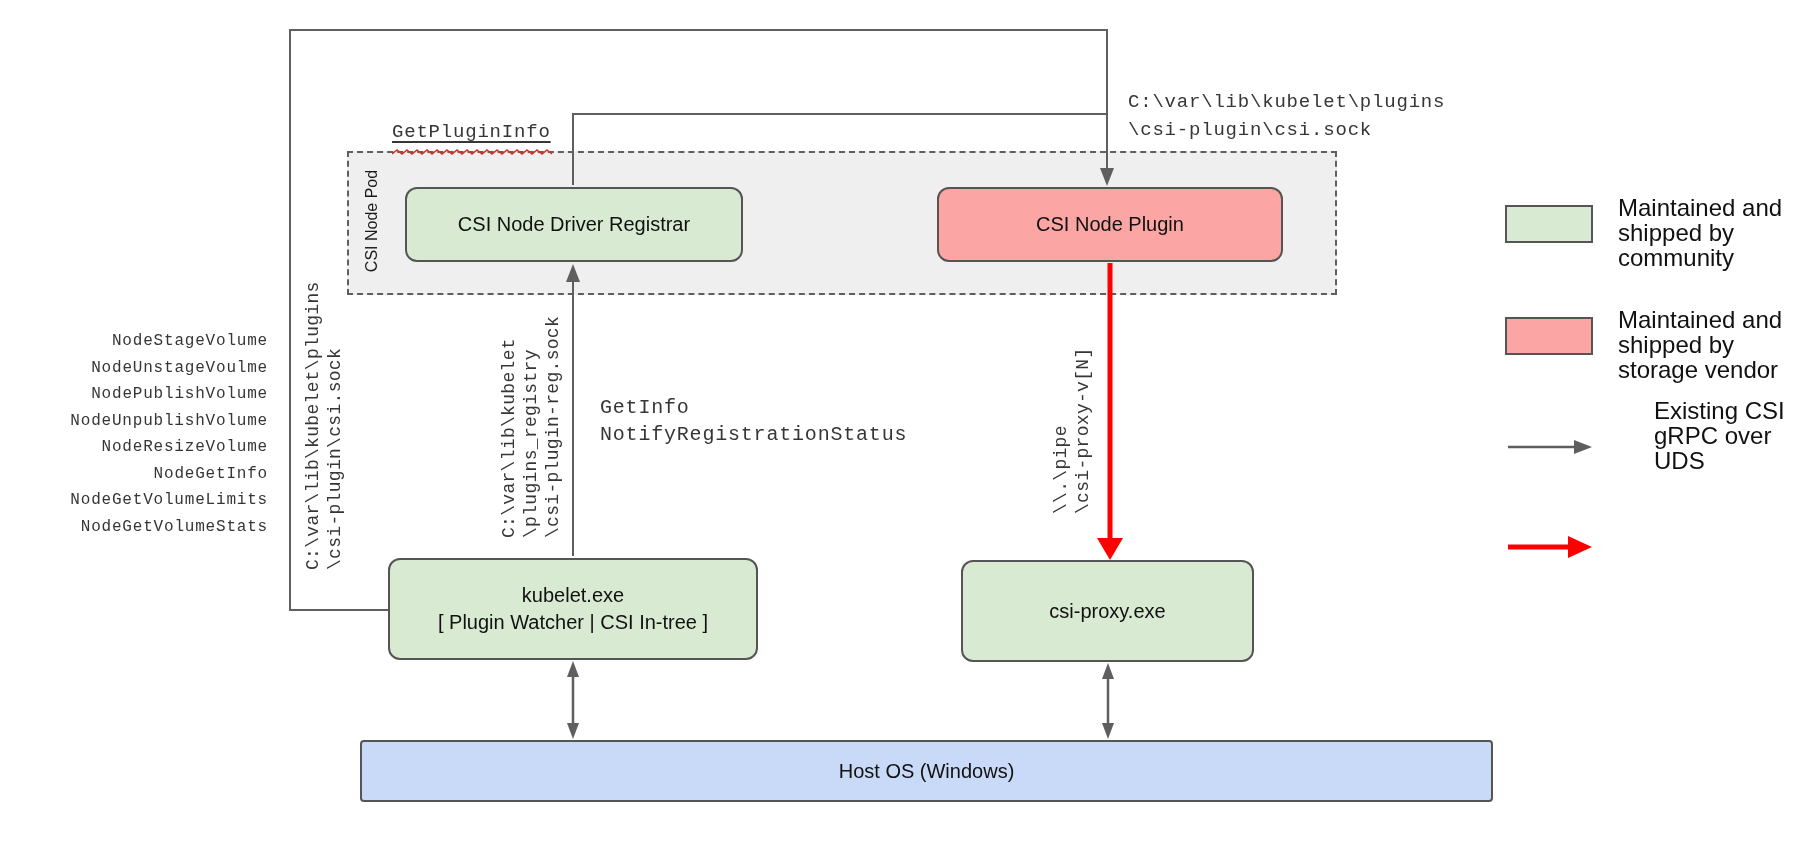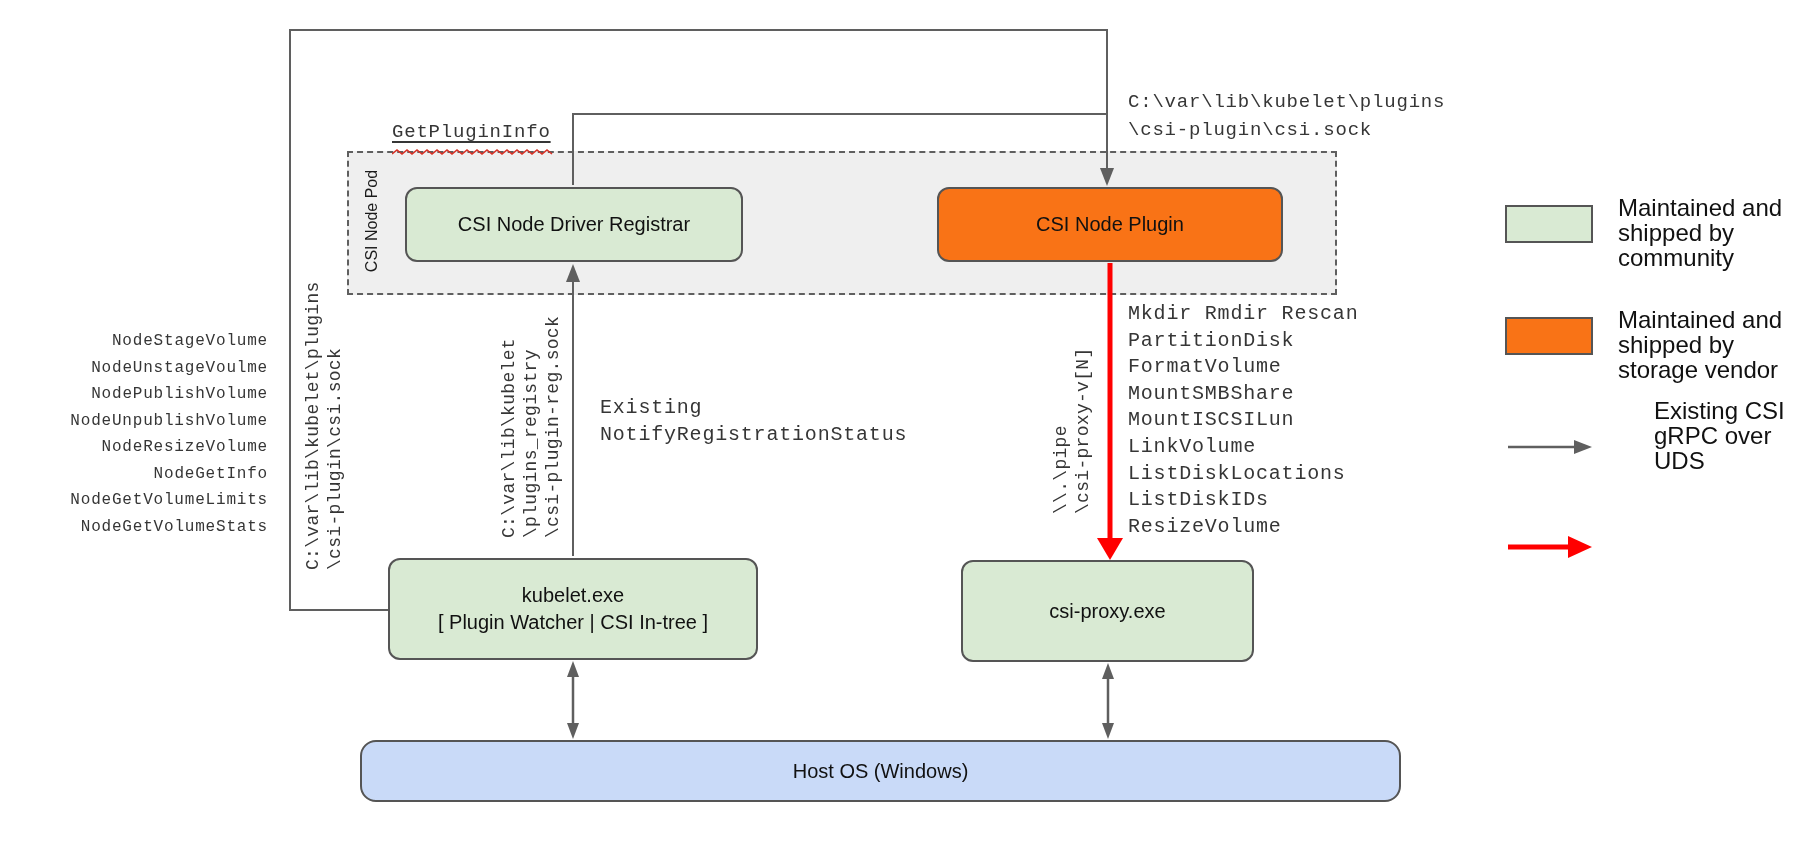--- a/index.html
+++ b/index.html
@@ -6,21 +6,21 @@
   #canvas{position:relative;width:1818px;height:842px;background:#ffffff;overflow:hidden;
           font-family:"Liberation Sans",sans-serif;}
   .abs{position:absolute;}
   .mono{font-family:"Liberation Mono","DejaVu Sans Mono",monospace;color:#363636;letter-spacing:.8px;}
   .mono-sm{font-family:"Liberation Mono","DejaVu Sans Mono",monospace;color:#363636;letter-spacing:.3px;}
   .pre{white-space:pre-line;}
   .box{position:absolute;box-sizing:border-box;border:2px solid #555;border-radius:12px;
        display:flex;align-items:center;justify-content:center;text-align:center;
        font-family:"Liberation Sans",sans-serif;font-size:20px;color:#111;z-index:3;}
   .green{background:#d9ead3;}
-  .yellow{background:#f97316;}
+  .yellow{background:#fca5a5;}
   .blue{background:#c9daf8;}
   #pod{position:absolute;left:347px;top:151px;width:990px;height:144px;box-sizing:border-box;
        background:#efefef;border:2px dashed #5f5f5f;z-index:1;}
   .rot{transform:rotate(-90deg);transform-origin:center center;line-height:22px;font-size:18px;z-index:4;}
   svg.overlay{position:absolute;left:0;top:0;z-index:2;pointer-events:none;}
   .label{z-index:4;}
   .legend-text{font-size:24px;line-height:25px;color:#111;white-space:pre-line;z-index:4;}
   .swatch{position:absolute;width:88px;height:38px;box-sizing:border-box;border:2px solid #555;z-index:3;}
   #gpi{font-size:19px;text-decoration:underline;text-decoration-thickness:1.5px;text-underline-offset:4px;}
 </style>
@@ -77,21 +77,21 @@
 
   <div class="box green" style="left:961px;top:560px;width:293px;height:102px;">
     <span>csi-proxy.exe</span>
   </div>
 
   <div class="box green pre" style="left:388px;top:558px;width:370px;height:102px;line-height:27px;">
     <span class="pre">kubelet.exe
 [ Plugin Watcher | CSI In-tree ]</span>
   </div>
 
-  <div class="box blue" style="left:360px;top:740px;width:1041px;height:62px;border-radius:16px;">
+  <div class="box blue" style="left:360px;top:740px;width:1133px;height:62px;border-radius:4px;">
     <span>Host OS (Windows)</span>
   </div>
 
   <div class="abs rot label" style="left:316px;top:211px;width:112px;height:20px;font-size:16px;line-height:20px;color:#1a1a1a;text-align:center;">CSI Node Pod</div>
 
   <div class="abs mono label" id="gpi" style="left:392px;top:121px;width:180px;">
     <span>GetPluginInfo</span>
     <svg width="168" height="8" style="position:absolute;left:0;top:27px;">
       <path d="M0 6 l5 -4 l5 4 l5 -4 l5 4 l5 -4 l5 4 l5 -4 l5 4 l5 -4 l5 4 l5 -4 l5 4 l5 -4 l5 4 l5 -4 l5 4 l5 -4 l5 4 l5 -4 l5 4 l5 -4 l5 4 l5 -4 l5 4 l5 -4 l5 4 l5 -4 l5 4 l5 -4 l5 4 l5 -4 l5 4" stroke="#d93025" stroke-width="1.6" fill="none"></path>
     </svg>
@@ -109,35 +109,26 @@
 NodeGetVolumeLimits
 NodeGetVolumeStats</div>
 
   <div class="abs mono-sm pre rot label" style="left:178px;top:402px;width:292px;height:44px;">C:\var\lib\kubelet\plugins
 \csi-plugin\csi.sock</div>
 
   <div class="abs mono-sm pre rot label" style="left:418px;top:392px;width:226px;height:66px;">C:\var\lib\kubelet
 \plugins_registry
 \csi-plugin-reg.sock</div>
 
-  <div class="abs mono pre label" style="left:600px;top:394px;font-size:20px;line-height:27px;">Existing
+  <div class="abs mono pre label" style="left:600px;top:394px;font-size:20px;line-height:27px;">GetInfo
 NotifyRegistrationStatus</div>
 
   <div class="abs mono-sm pre rot label" style="left:978px;top:398px;width:188px;height:44px;">\\.\pipe
 \csi-proxy-v[N]</div>
 
-  <div class="abs mono pre label" style="left:1128px;top:301px;font-size:20px;line-height:26.6px;">Mkdir Rmdir Rescan
-PartitionDisk
-FormatVolume
-MountSMBShare
-MountISCSILun
-LinkVolume
-ListDiskLocations
-ListDiskIDs
-ResizeVolume</div>
 
   <div class="swatch green" style="left:1505px;top:205px;"></div>
   <div class="abs legend-text" style="left:1618px;top:195px;">Maintained and
 shipped by
 community</div>
 
   <div class="swatch yellow" style="left:1505px;top:317px;"></div>
   <div class="abs legend-text" style="left:1618px;top:307px;">Maintained and
 shipped by
 storage vendor</div>

